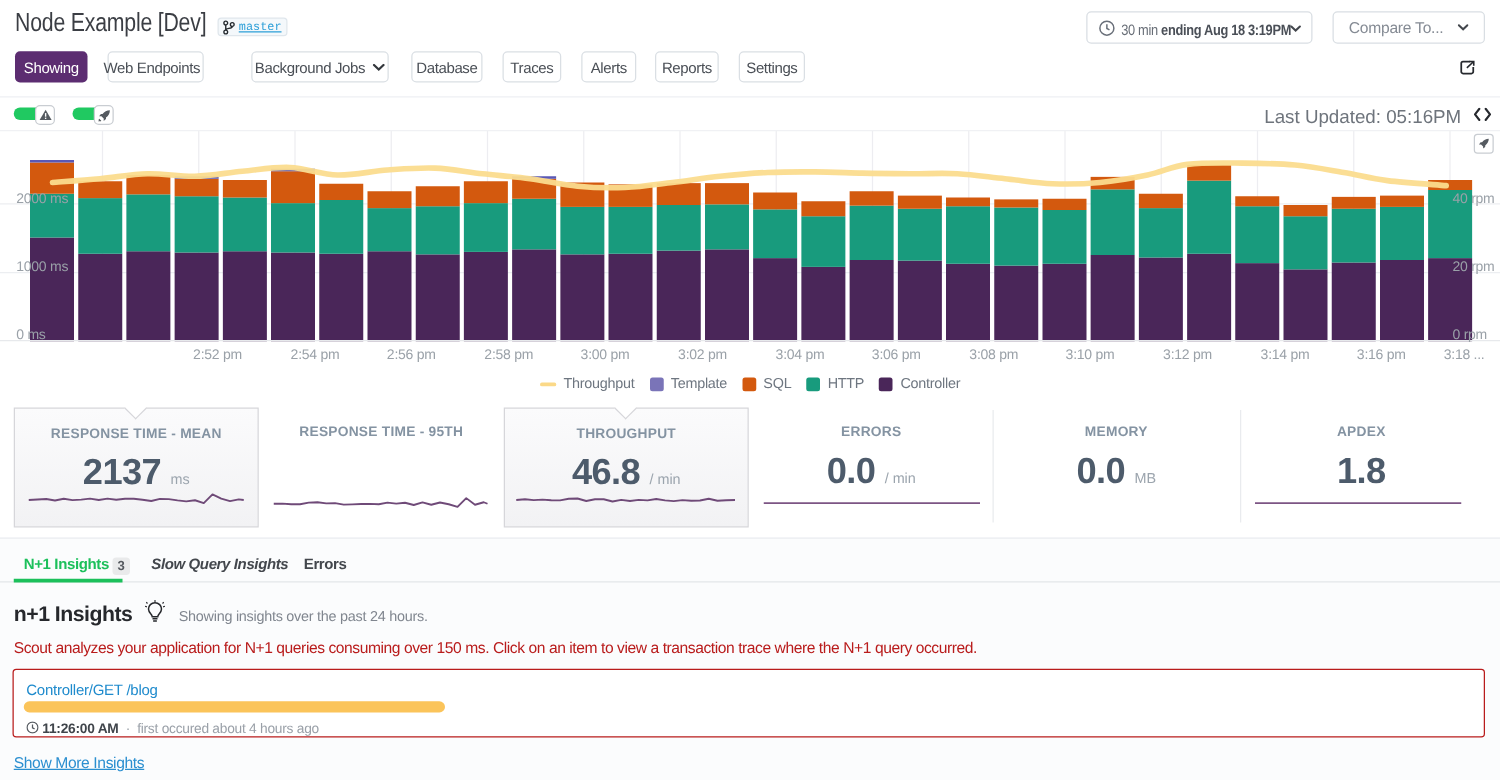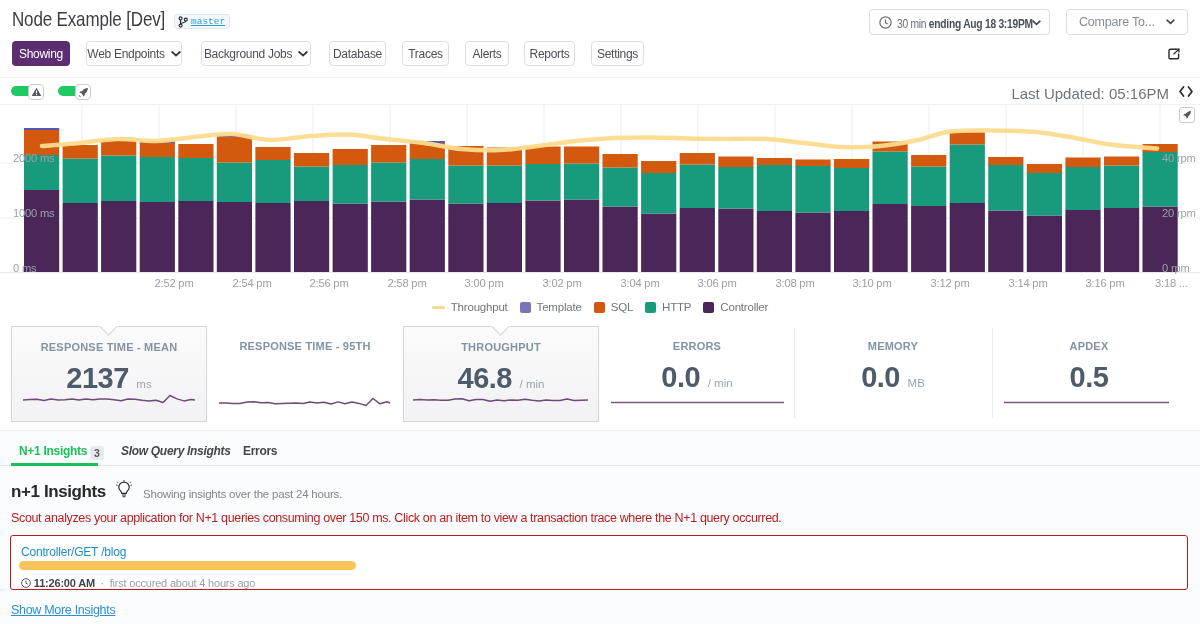--- a/index.html
+++ b/index.html
@@ -89,21 +89,21 @@
       </svg>
   </div>
   <div class="abs hbtn" id="comparebtn">
       <span>Compare To...</span>
       <svg width="9" height="6" viewBox="0 0 10 6">
         <path d="M1.2 1 L5 4.6 L8.8 1" fill="none" stroke="#43474d" stroke-width="1.8" stroke-linecap="round"></path>
       </svg>
     </div>
 
   <div class="abs nav navp" style="left:12px; width:58px;">Showing</div>
-  <div class="abs nav navw" style="left:86px; width:96px; gap:6px;">Web Endpoints <svg width="10" height="6" viewBox="0 0 10 6">
+  <div class="abs nav navw" style="left:86px; width:77px; gap:6px;">Web Endpoints <svg width="10" height="6" viewBox="0 0 10 6">
         <path d="M1.2 1 L5 4.6 L8.8 1" fill="none" stroke="#33373c" stroke-width="1.8" stroke-linecap="round"></path>
       </svg></div>
   <div class="abs nav navw" style="left:201px; width:110px; gap:6px;">Background Jobs <svg width="10" height="6" viewBox="0 0 10 6">
         <path d="M1.2 1 L5 4.6 L8.8 1" fill="none" stroke="#33373c" stroke-width="1.8" stroke-linecap="round"></path>
       </svg></div>
   <div class="abs nav navw" style="left:329px; width:57px;">Database</div>
   <div class="abs nav navw" style="left:402px; width:47px;">Traces</div>
   <div class="abs nav navw" style="left:465px; width:44px;">Alerts</div>
   <div class="abs nav navw" style="left:524px; width:51px;">Reports</div>
   <div class="abs nav navw" style="left:591px; width:53px;">Settings</div>
@@ -301,21 +301,21 @@
     <div class="card" style="left:599px;">
       <div class="ctitle">ERRORS</div>
       <div class="cval">0.0 <span class="cunit">/ min</span></div>
     </div>
     <div class="card" style="left:795px;">
       <div class="ctitle">MEMORY</div>
       <div class="cval">0.0 <span class="cunit">MB</span></div>
     </div>
     <div class="card" style="left:991px;">
       <div class="ctitle">APDEX</div>
-      <div class="cval">0.5</div>
+      <div class="cval">1.8</div>
     </div>
     <div class="vdiv" style="left:794px;"></div>
     <div class="vdiv" style="left:992px;"></div>
     <svg class="abs" style="left:0; top:-322px; pointer-events:none;" width="1200" height="430" viewBox="0 0 1200 430">
       <path d="M 23.0,400.0 L 30.0,399.6 L 37.0,399.2 L 44.0,400.4 L 51.0,399.0 L 58.0,400.1 L 65.0,399.7 L 72.0,398.9 L 79.0,400.0 L 86.0,398.9 L 93.0,399.8 L 100.0,399.0 L 107.0,399.0 L 114.0,399.8 L 121.0,400.8 L 128.0,399.1 L 135.0,399.3 L 142.0,400.3 L 149.0,401.1 L 156.0,400.2 L 163.0,402.5 L 170.0,395.5 L 177.0,398.9 L 184.0,400.9 L 191.0,399.5 L 195.0,400.0" fill="none" stroke="#6f4a78" stroke-width="1.5" stroke-linejoin="round"></path>
       <path d="M 219.0,403.0 L 226.0,402.9 L 233.0,403.4 L 240.0,403.4 L 247.0,402.1 L 254.0,401.8 L 261.0,402.7 L 268.0,402.5 L 275.0,403.7 L 282.0,403.5 L 289.0,403.2 L 296.0,403.1 L 303.0,403.4 L 310.0,402.1 L 317.0,402.9 L 324.0,402.2 L 331.0,404.0 L 338.0,401.9 L 345.0,403.8 L 352.0,402.0 L 359.0,403.4 L 366.0,405.5 L 373.0,398.5 L 380.0,403.8 L 387.0,401.8 L 390.0,403.0" fill="none" stroke="#6f4a78" stroke-width="1.5" stroke-linejoin="round"></path>
       <path d="M 413.0,400.0 L 420.0,399.4 L 427.0,400.1 L 434.0,399.7 L 441.0,400.2 L 448.0,400.3 L 455.0,399.0 L 462.0,398.8 L 469.0,400.8 L 476.0,399.4 L 483.0,399.4 L 490.0,401.2 L 497.0,399.9 L 504.0,400.8 L 511.0,399.9 L 518.0,400.3 L 525.0,399.2 L 532.0,400.3 L 539.0,400.9 L 546.0,400.1 L 553.0,400.6 L 560.0,400.4 L 567.0,399.0 L 574.0,400.6 L 581.0,400.2 L 588.0,400.0" fill="none" stroke="#6f4a78" stroke-width="1.5" stroke-linejoin="round"></path>
       <line x1="611" y1="402.5" x2="784" y2="402.5" stroke="#7c5584" stroke-width="1.5"></line>
       <line x1="1004" y1="402.5" x2="1169" y2="402.5" stroke="#7c5584" stroke-width="1.5"></line>
     </svg>

